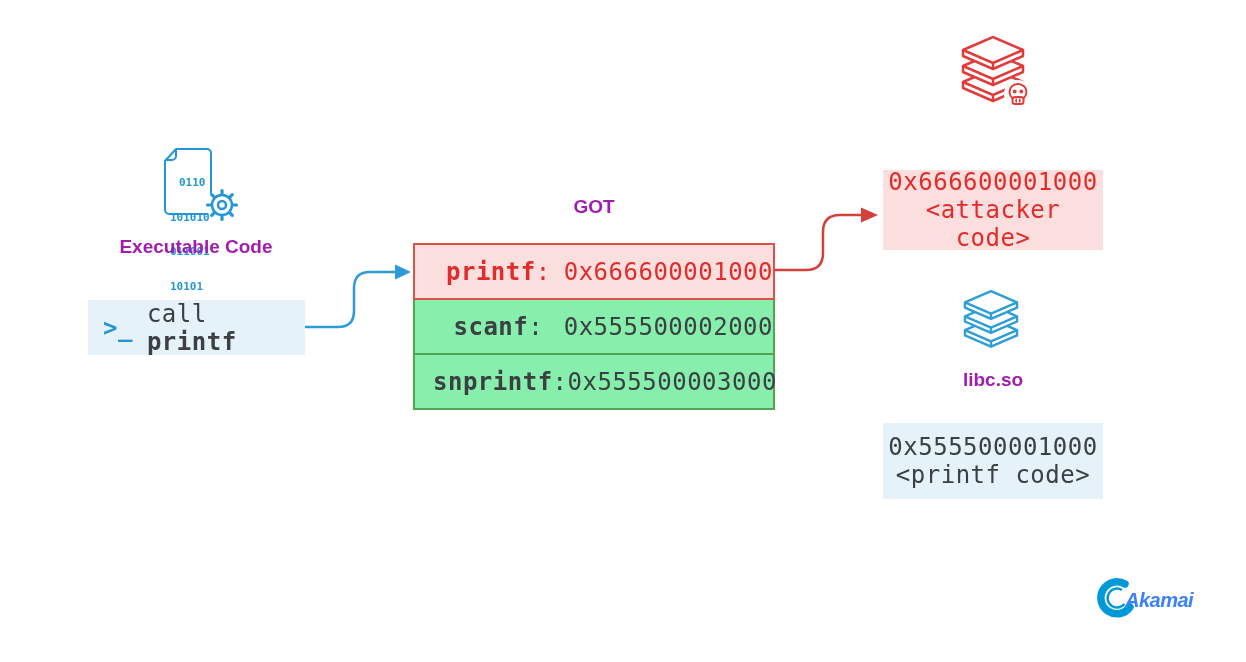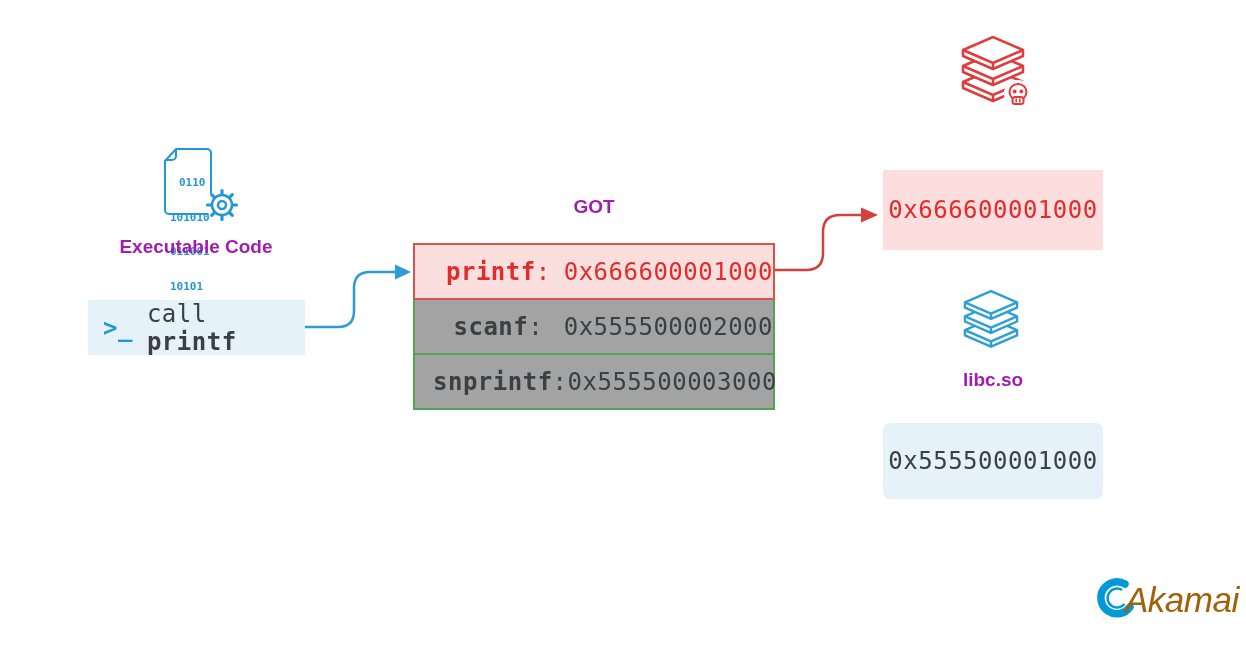--- a/index.html
+++ b/index.html
@@ -29,40 +29,40 @@
 
   .exec-label{left:96px;top:236px;width:200px;}
   .got-title{left:413px;top:196px;width:362px;}
 
   
   .got-table{left:413px;top:243px;width:362px;text-align:center;}
   .got-row{height:57px;box-sizing:border-box;border:2px solid;display:flex;align-items:center;
     padding-left:18px;}
   .got-row + .got-row{margin-top:-2px;}
   .got-row.hijacked{background:#fbdfdf;border-color:#d9534a;color:#e12c2a;position:relative;z-index:2;}
-  .got-row.normal{background:#a3a3a3;border-color:#52a452;color:#3c4043;}
+  .got-row.normal{background:#86efac;border-color:#52a452;color:#3c4043;}
   .fn-col{width:148px;display:inline-block;}
   .fn{font-weight:bold;}
 
   
   .attacker-icon{left:955px;top:36px;}
   .attacker-label{left:883px;top:119px;width:220px;color:#e12c2a;}
   .code-box{width:220px;left:883px;display:flex;flex-direction:column;justify-content:center;
     align-items:center;text-align:center;line-height:28px;box-sizing:border-box;}
   .attacker-box{top:170px;height:80px;background:#fcdede;color:#e12c2a;}
   .libc-icon{left:958px;top:290px;}
   .libc-label{left:883px;top:369px;width:220px;}
-  .libc-box{top:423px;height:76px;background:#e6f2fa;color:#3c4043;border-radius:7px;}
+  .libc-box{top:423px;height:76px;background:#e6f2fa;color:#3c4043;}
 
   
   .arrows{left:0;top:0;pointer-events:none;}
 
   
   .akamai{left:1092px;top:576px;display:flex;align-items:center;}
-  .akamai-text{font-weight:normal;font-style:italic;font-size:35px;color:#a16207;
+  .akamai-text{font-weight:bold;font-style:italic;font-size:20px;color:#3b82f6;
     letter-spacing:-0.5px;margin-left:-11px;position:relative;z-index:2;}
 </style>
 </head>
 <body>
 
 <div class="stage">
 
   <div class="abs exec-icon">
     <svg width="50" height="68" viewBox="0 0 50 68">
       <path d="M13,1 H44 a4,4 0 0 1 4,4 V62 a4,4 0 0 1 -4,4 H6 a4,4 0 0 1 -4,-4 V13 Z" fill="#ffffff" stroke="#2397d4" stroke-width="2"></path>
@@ -131,37 +131,39 @@
       <rect x="-5.5" y="4" width="11" height="7" rx="2.5" fill="#ffffff" stroke="#e23b3b" stroke-width="2"></rect>
       <circle cx="-3.3" cy="-1.5" r="1.9" fill="#e23b3b"></circle>
       <circle cx="3.3" cy="-1.5" r="1.9" fill="#e23b3b"></circle>
       <path d="M-1.8,5.5 v4 M1.8,5.5 v4" stroke="#e23b3b" stroke-width="1.6"></path>
     </g>
   </svg>
 
 
   <div class="abs code-box attacker-box mono">
     <span>0x666600001000</span>
+    <span>&lt;attacker code&gt;</span>
   </div>
 
   <svg class="abs libc-icon" width="66" height="63" viewBox="0 0 76 72">
     <g stroke="#2d9fd6" stroke-width="2.8" stroke-linejoin="round" fill="#ffffff">
       <path d="M8,46 L38,33 L68,46 L68,52 L38,65 L8,52 Z"></path>
       <path d="M8,46 L38,59 L68,46 M38,59 v6" fill="none"></path>
       <path d="M8,30 L38,17 L68,30 L68,36 L38,49 L8,36 Z"></path>
       <path d="M8,30 L38,43 L68,30 M38,43 v6" fill="none"></path>
       <path d="M8,14 L38,1 L68,14 L68,20 L38,33 L8,20 Z"></path>
       <path d="M8,14 L38,27 L68,14 M38,27 v6" fill="none"></path>
     </g>
   </svg>
 
   <div class="abs label libc-label">libc.so</div>
 
   <div class="abs code-box libc-box mono">
     <span>0x555500001000</span>
+    <span>&lt;printf code&gt;</span>
   </div>
 
   <svg class="abs arrows" width="1246" height="662" viewBox="0 0 1246 662">
     <g>
       <path d="M305,327 H338 Q354,327 354,311 V288 Q354,272 370,272 H397" fill="none" stroke="#2e9ad8" stroke-width="2.5"></path>
       <polygon points="395,264.5 411,272 395,279.5" fill="#2e9ad8"></polygon>
     </g>
     <g>
       <path d="M775,270 H806 Q823,270 823,253 V232 Q823,215 840,215 H863" fill="none" stroke="#d4403a" stroke-width="2.5"></path>
       <polygon points="861,207.5 878,215 861,222.5" fill="#d4403a"></polygon>

